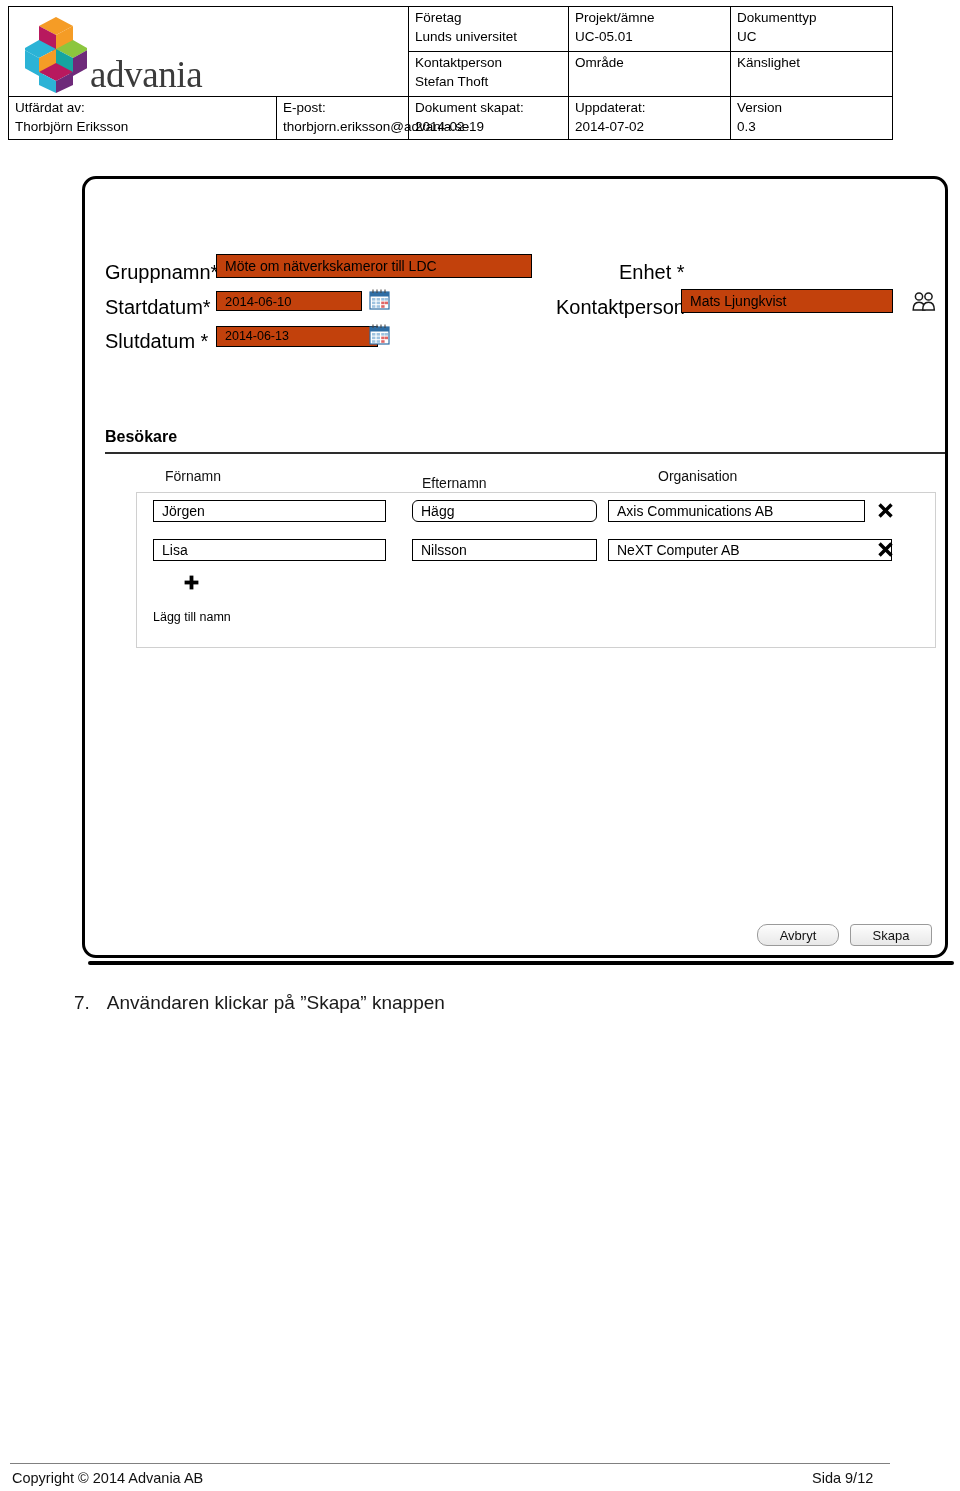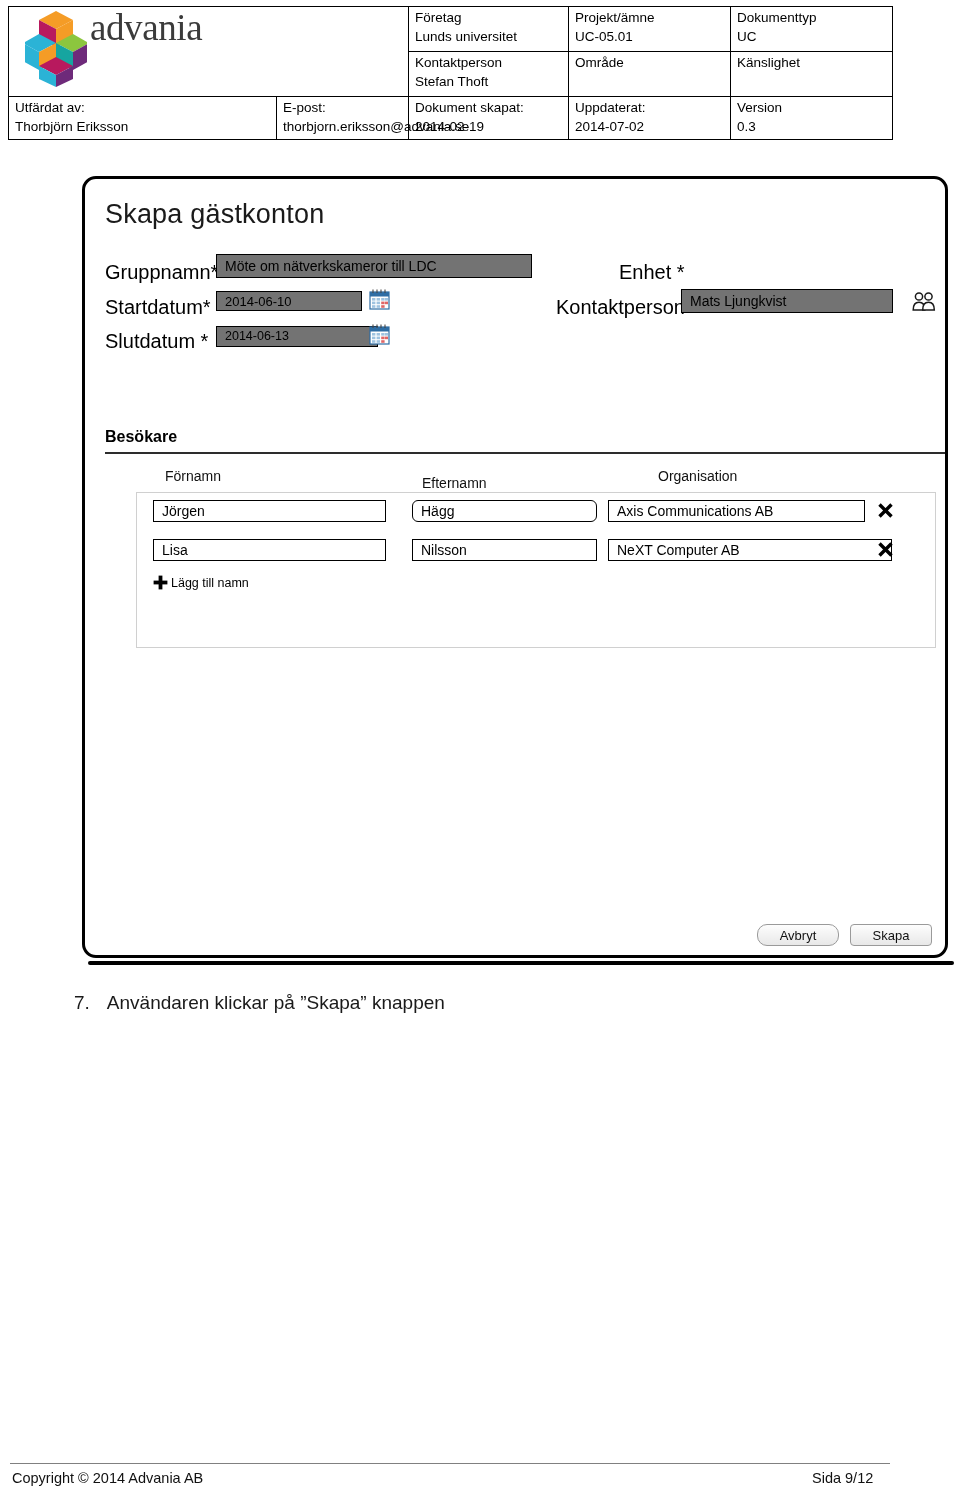--- a/index.html
+++ b/index.html
@@ -37,21 +37,21 @@
   .logo-cell {
     border: 1px solid #000;
     padding: 0;
     vertical-align: middle;
     text-align: left;
   }
 
   
   .logo-wrap {
     display: flex;
-    align-items: flex-start;
+    align-items: flex-end;
     padding-left: 10px;
     height: 84px;
   }
   .logo-mark { width: 62px; height: 78px; flex: none; }
   .logo-word {
     font-family: "Liberation Serif", serif;
     font-size: 37px;
     letter-spacing: -0.4px;
     color: #3b3b3b;
     margin-left: 3px;
@@ -93,21 +93,21 @@
   
   .fld-label {
     position: absolute;
     font-size: 20px;
     color: #000;
     white-space: nowrap;
   }
   .fld-box {
     position: absolute;
     border: 1.5px solid #000;
-    background: #737373;
+    background: #c2410c;
     box-sizing: border-box;
     font-size: 14px;
     display: flex;
     align-items: center;
     padding-left: 8px;
     color: #000;
     line-height: 1;
   }
 
   
@@ -170,21 +170,22 @@
     width: 17px;
     height: 17px;
   }
 
   .add-row {
     position: absolute;
     left: 68px;
     top: 396px;
     display: flex;
     align-items: center;
-    gap: 3px;
+    gap: 20px;
+    flex-direction: column;
   }
   .plus-icon { width: 15px; height: 15px; flex: none; }
   .add-label { font-size: 12.5px; color: #000; }
 
   
   .btn {
     position: absolute;
     height: 22px;
     border: 1px solid #9a9a9a;
     border-radius: 4px;
@@ -316,21 +317,20 @@
       <span class="dh-label">Version</span>
       <span class="dh-value">0.3</span>
     </td>
   </tr>
 </tbody>
   </table>
 
 <div class="screen-shadow"></div>
 <div class="screen">
 
-  <div class="screen-title">Skapa gästkonton</div>
 
   <div class="fld-label" style="left:20px; top:82px;">Gruppnamn*</div>
   <div class="fld-box" style="left:131px; top:75px; width:316px; height:24px;">Möte om nätverkskameror till LDC</div>
 
   <div class="fld-label" style="left:20px; top:117px;">Startdatum*</div>
   <div class="fld-box" style="left:131px; top:112px; width:146px; height:20px; font-size:13px;">2014-06-10</div>
   <svg class="cal-icon" style="left:284px; top:110px;" viewBox="0 0 21 21">
     <rect x="1" y="3" width="19" height="17" fill="#ffffff" stroke="#2E6DA4" stroke-width="1.2"></rect>
     <rect x="1" y="3" width="19" height="4.5" fill="#2E6DA4"></rect>
     <g fill="#9fc3e0">

